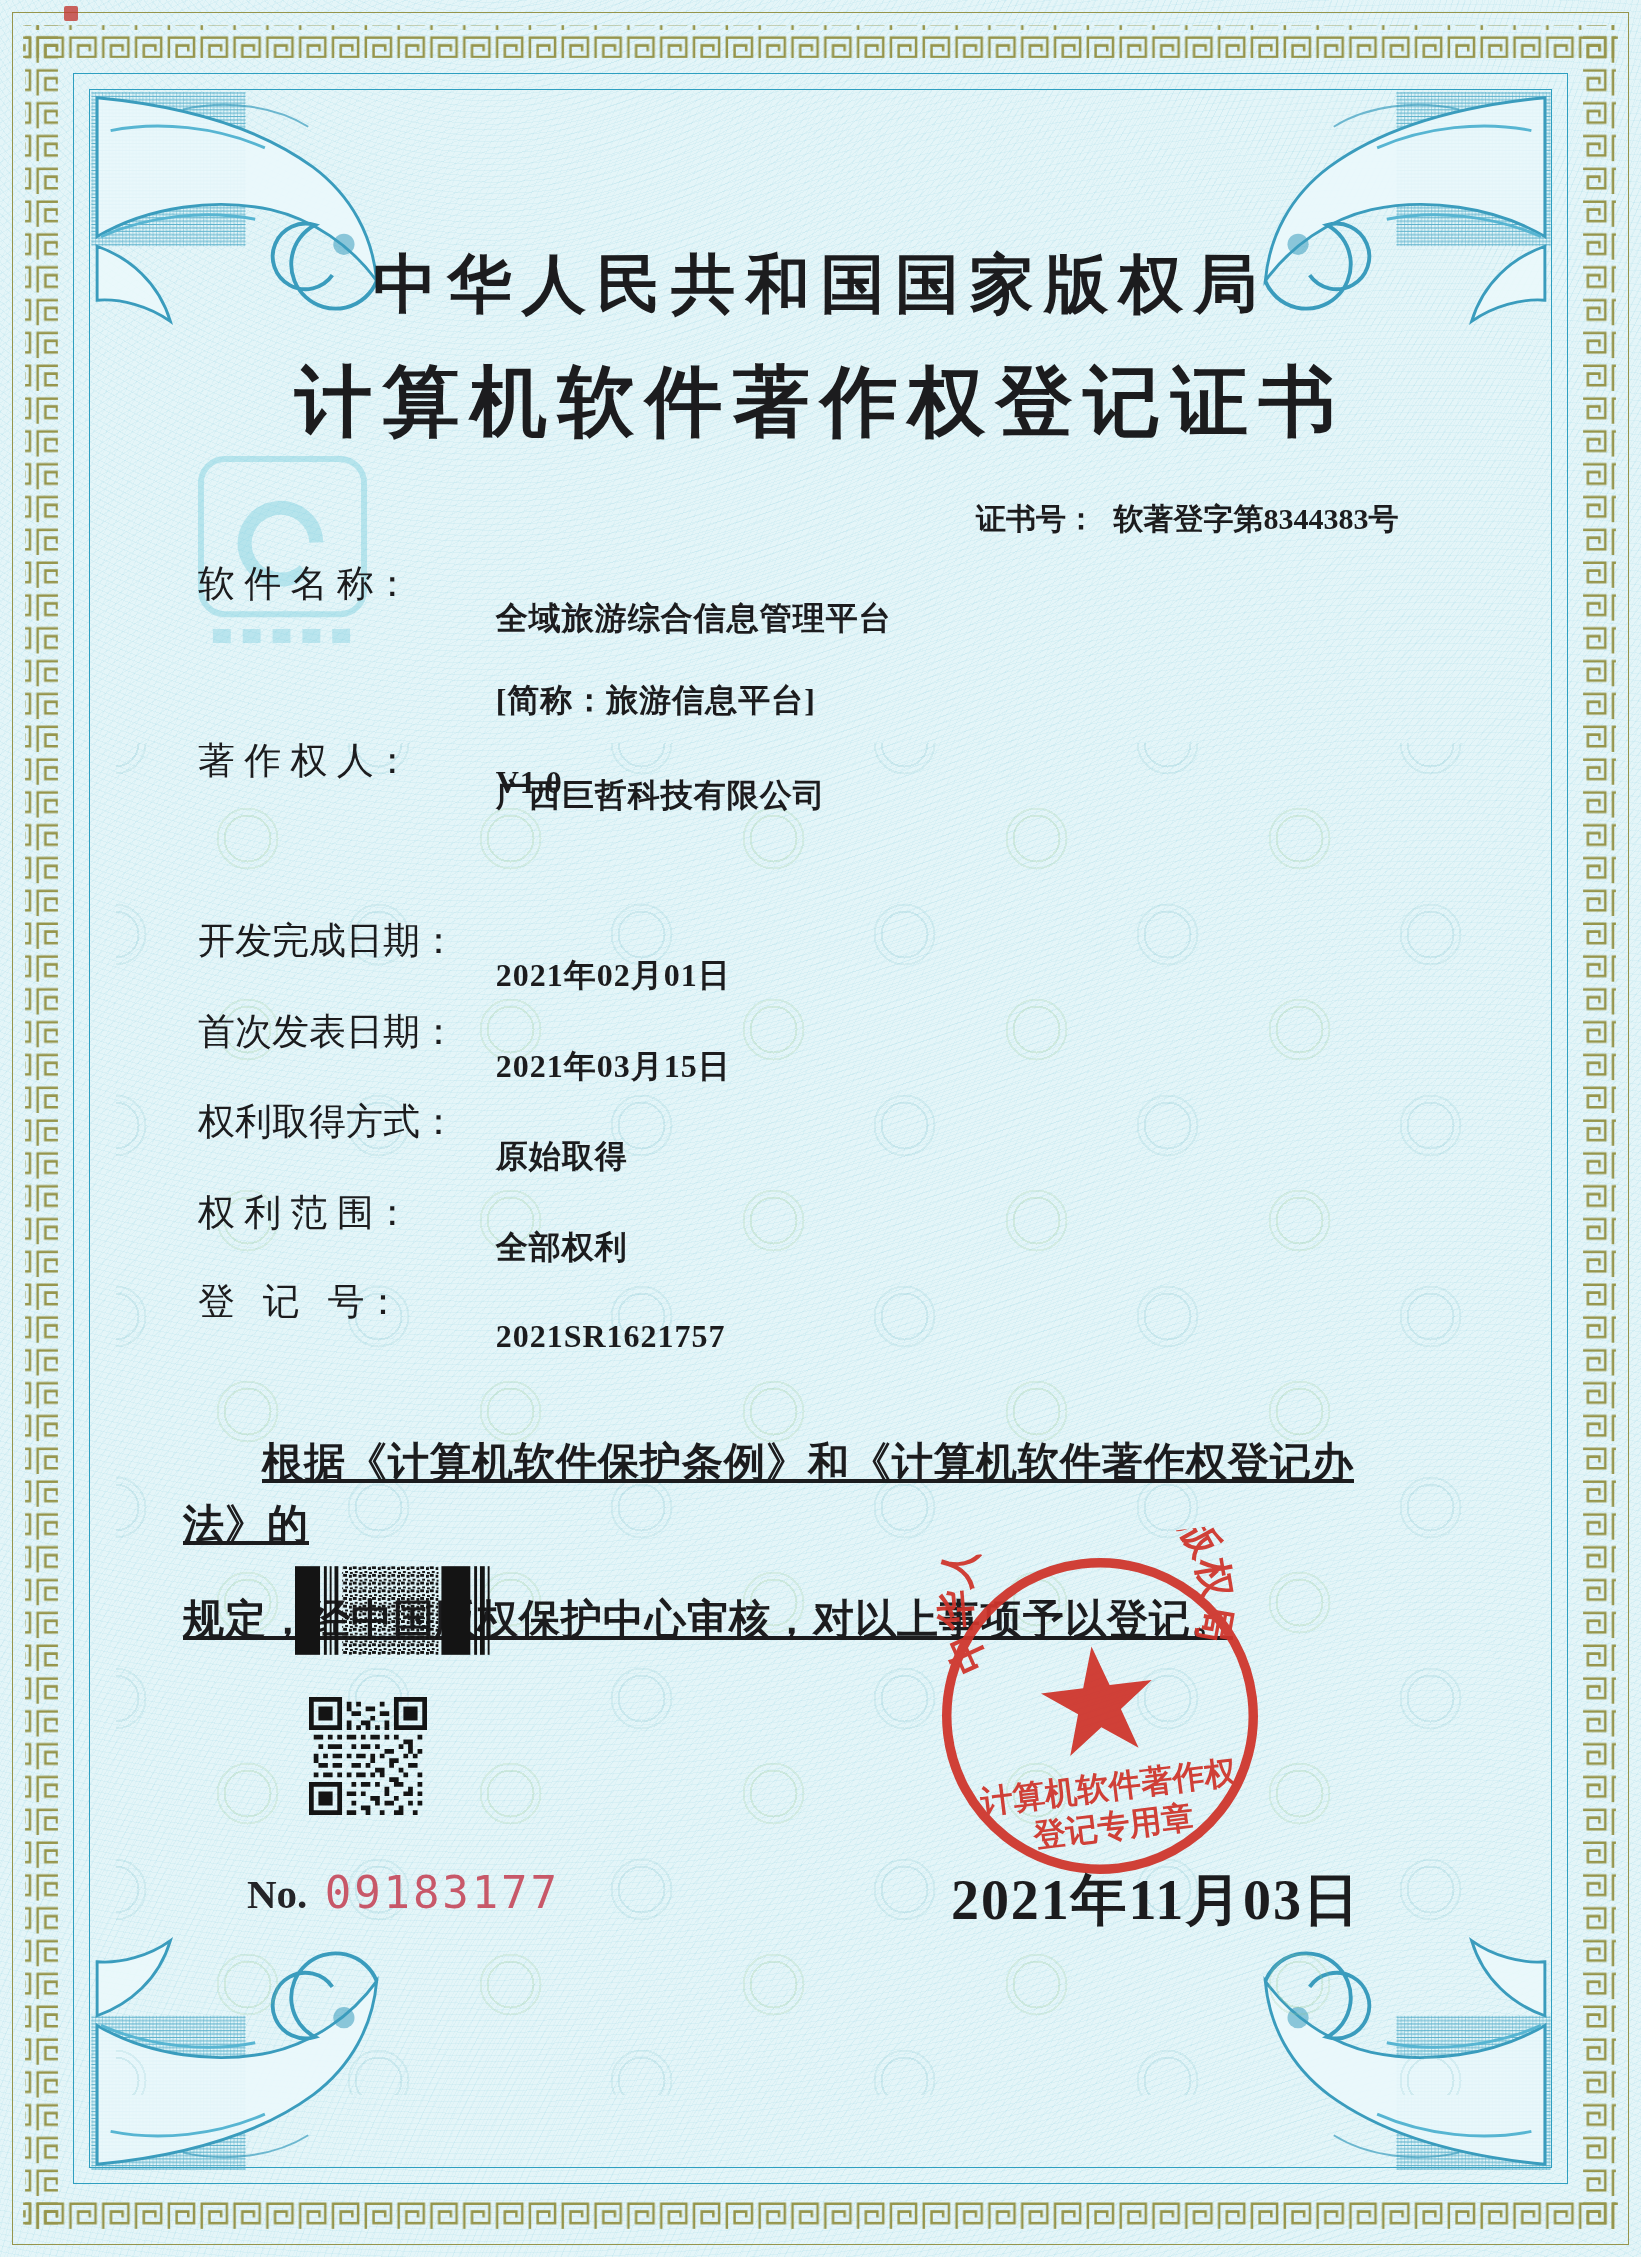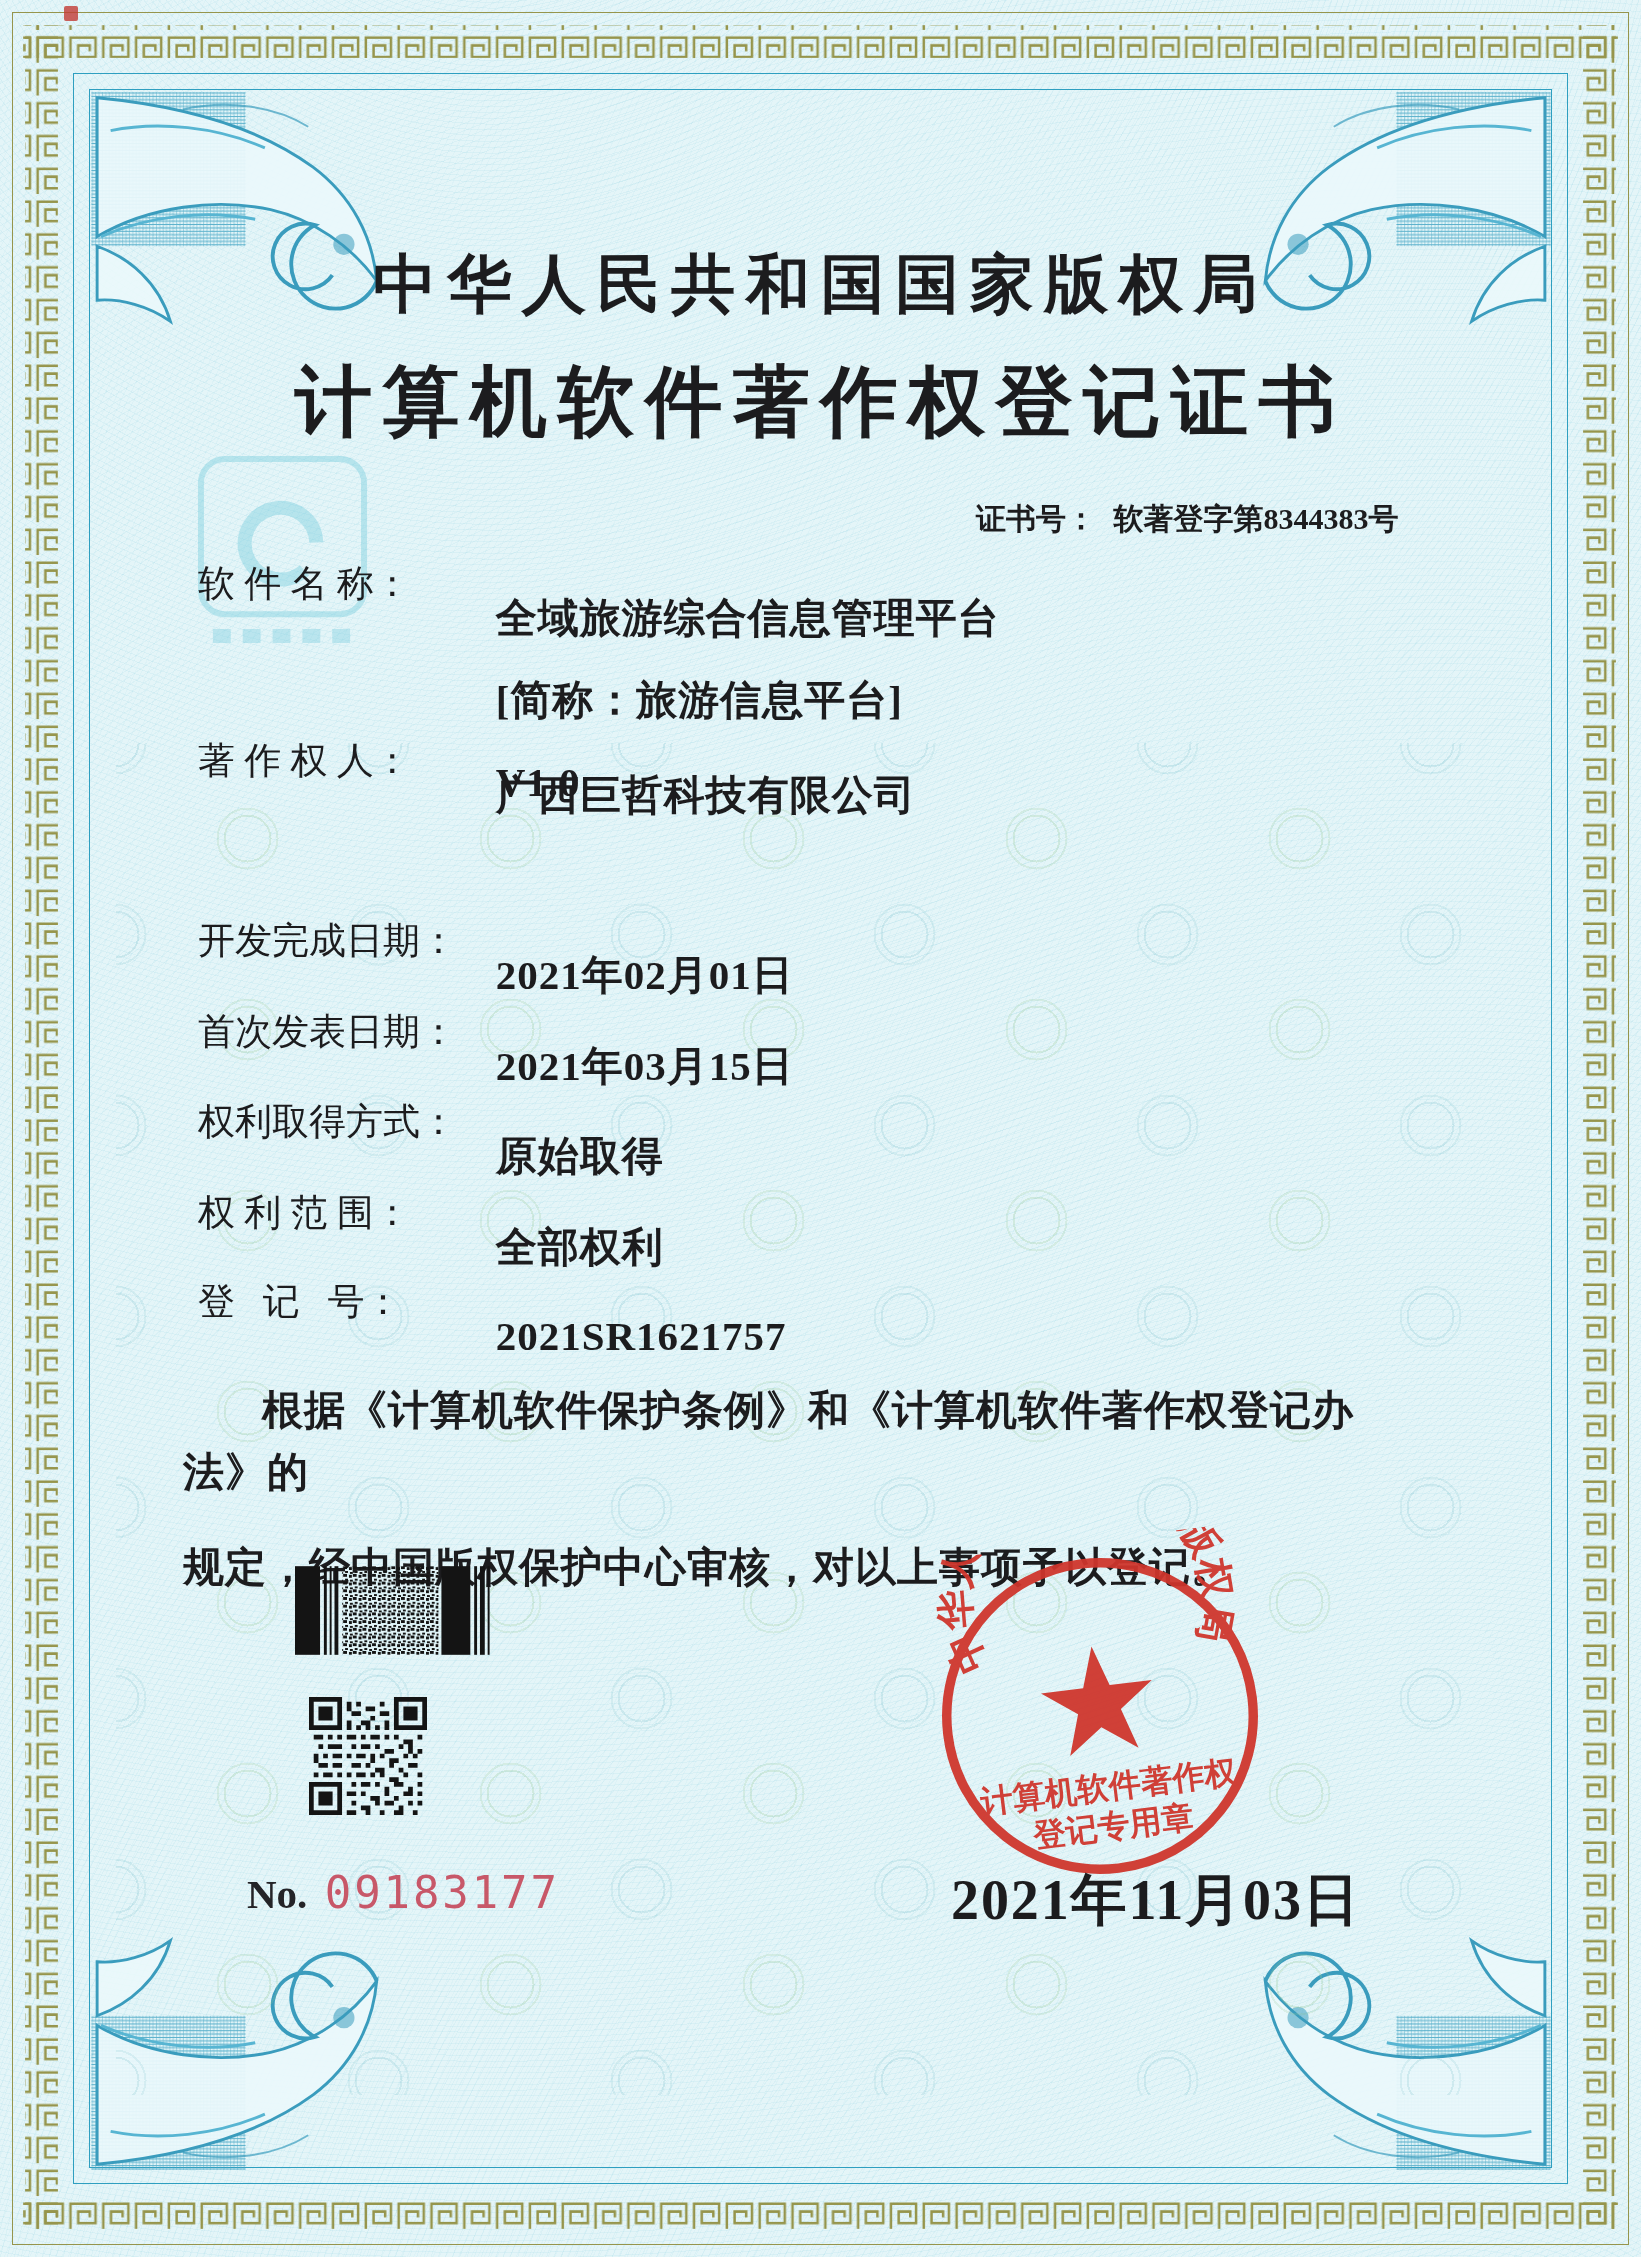--- a/index.html
+++ b/index.html
@@ -36,23 +36,23 @@
   
   .authority{position:absolute;left:0;top:241px;width:100%;text-align:center;
     font-size:64px;font-weight:700;letter-spacing:10.6px;}
   .cert-title{position:absolute;left:0;top:351px;width:100%;text-align:center;
     font-size:77px;font-weight:700;letter-spacing:10.6px;}
   .cert-no{position:absolute;left:961px;top:465px;font-size:30px;font-weight:700;white-space:pre;}
   .cert-no .v{margin-left:17.4px;}
   .field-row{position:absolute;left:190px;white-space:pre;}
   .field-row .lbl{display:inline-block;font-size:37px;font-weight:400;vertical-align:top;width:290px;}
   .field-row .vals{display:inline-block;vertical-align:top;margin-left:7.7px;}
-  .field-row .vals div{font-size:41px;font-weight:700;line-height:46px;letter-spacing:1px;}
-  .statement{position:absolute;left:183px;top:1379px;width:1246px;font-size:41px;
-    font-weight:600;letter-spacing:1px;}
+  .field-row .vals div{font-size:32px;font-weight:700;line-height:46px;letter-spacing:1px;}
+  .statement{position:absolute;left:183px;top:1431px;width:1246px;font-size:41px;
+    font-weight:600;letter-spacing:1px;text-decoration:underline;}
   .statement .l1{text-indent:79px;line-height:62px;}
   .statement .l2{margin-top:33px;line-height:62px;}
   .barcode{position:absolute;left:295px;top:1566px;width:210px;height:89px;}
   .qrcode{position:absolute;left:309px;top:1697px;width:118px;height:118px;}
   .serial{position:absolute;left:247px;top:1867px;}
   .serial .no{font-size:41px;font-weight:700;color:#242428;}
   .serial .num{font-family:"DejaVu Sans Mono",monospace;font-size:44px;color:#c6485a;
     letter-spacing:2.9px;margin-left:17.4px;opacity:.9;}
   .seal{position:absolute;left:925px;top:1541px;width:350px;height:350px;transform:rotate(-7deg);opacity:.94;}
   .issue-date{position:absolute;left:951px;top:1863px;font-size:56px;font-weight:700;letter-spacing:1.9px;}

